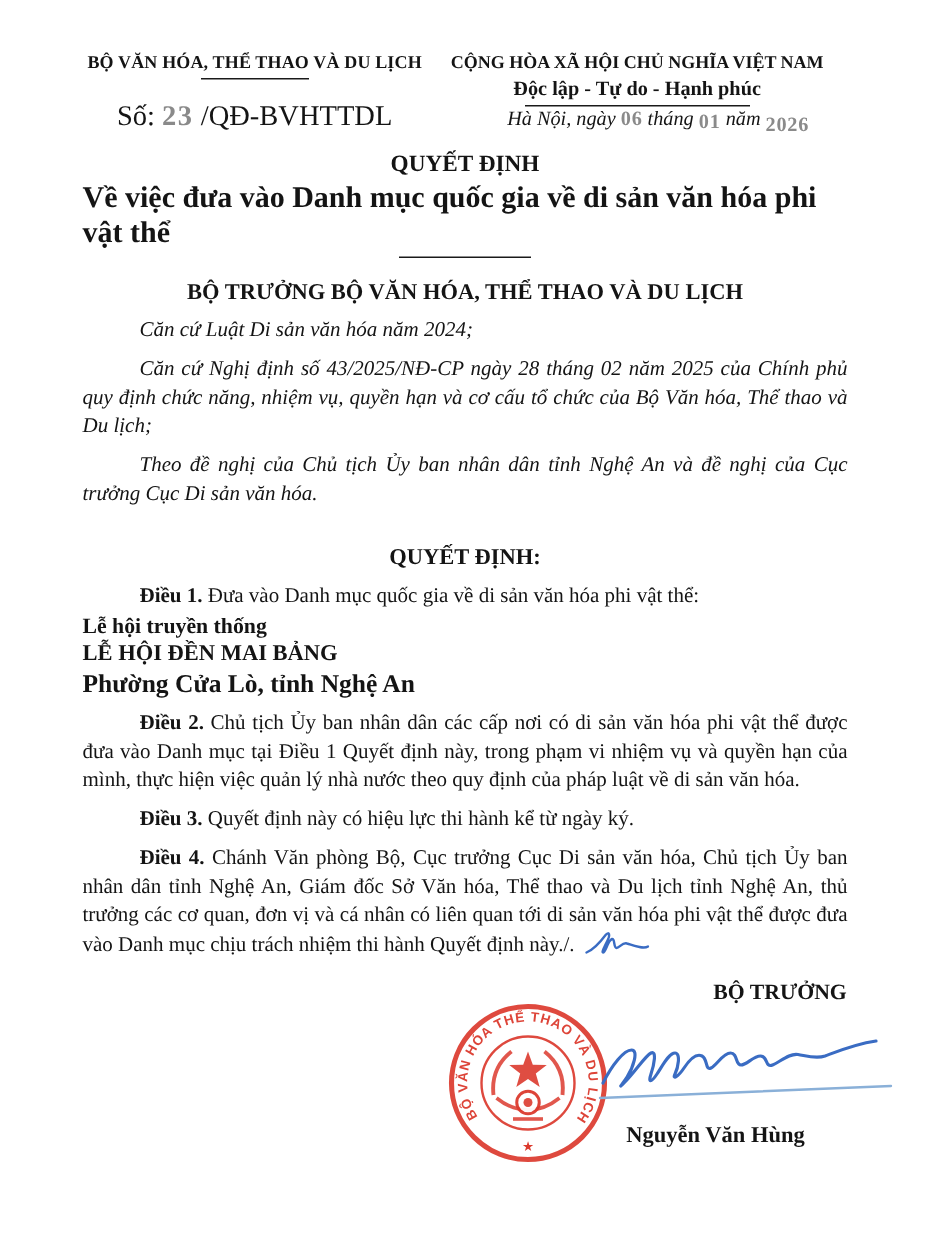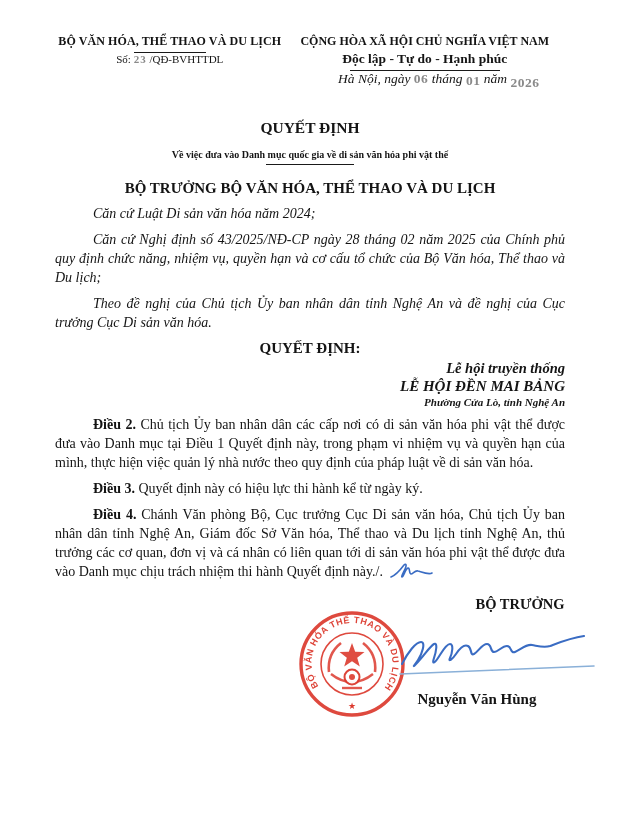--- a/index.html
+++ b/index.html
@@ -16,51 +16,51 @@
   .content { padding: 34px 54px 0 55px; }
 
   
   .header-row { display: flex; }
   .header-left { width: 45%; text-align: center; }
   .header-right { width: 55%; text-align: center; }
   .org-name { font-weight: bold; font-size: 12px; letter-spacing: 0.1px; }
   .rule { border-top: 1.4px solid #1a1a1a; margin: 3px auto 0 auto; }
   .rule-org { width: 72px; }
   .rule-motto { width: 150px; }
-  .doc-number { font-size: 11px; }
+  .doc-number { font-size: 19px; margin-top: 14px; }
   .gray-num { color: #8a8a8a; font-weight: bold; letter-spacing: 1px; }
   .motto1 { font-weight: bold; font-size: 12px; }
   .motto2 { font-weight: bold; font-size: 13.5px; margin-top: 2px; }
   .dateline { font-style: italic; font-size: 13.5px; margin-top: 0; padding-left: 28px; }
   .dateline .gray-num { font-style: normal; font-weight: bold; letter-spacing: 0.5px; }
   .num-day { position: relative; top: 0px; }
   .num-month { position: relative; top: 2px; }
   .num-year { position: relative; top: 4px; }
 
   
-  .doc-title { text-align: center; font-weight: bold; font-size: 15.5px; margin-top: 32px; }
-  .doc-subtitle { text-align: center; font-weight: bold; font-size: 10px; margin-top: 12px; }
+  .doc-title { text-align: center; font-weight: bold; font-size: 15.5px; margin-top: 12px; }
+  .doc-subtitle { text-align: left; font-weight: bold; font-size: 20px; margin-top: 2px; }
   .rule-subtitle { width: 88px; border-top: 1.3px solid #1a1a1a; margin: 4px auto 0 auto; }
   .authority { text-align: center; font-weight: bold; font-size: 15px; margin-top: 15px; }
 
   
   .para {
     font-size: 14px;
     line-height: 1.36;
     text-align: justify;
     text-indent: 38px;
     margin-top: 7px;
   }
   .preamble { font-style: italic; }
-  .decision-heading { text-align: center; font-weight: bold; font-size: 15px; margin-top: 8px; }
+  .decision-heading { text-align: center; font-weight: bold; font-size: 15px; margin-top: 25px; }
   .article-label { font-weight: bold; }
-  .heritage-line { text-align: right; font-weight: bold; font-style: italic; }
+  .heritage-line { text-align: left; font-weight: bold; }
   .heritage-1 { font-size: 14.5px; margin-top: 3px; }
   .heritage-2 { font-size: 15px; margin-top: 1px; }
-  .heritage-3 { font-size: 11px; margin-top: 1px; }
+  .heritage-3 { font-size: 17px; margin-top: 1px; }
   .paraph-svg { display: inline-block; vertical-align: -6px; margin-left: 6px; }
 
   
   .footer { position: relative; height: 200px; margin-top: 10px; }
   .sig-title { position: absolute; left: 350px; top: 4px; width: 230px; text-align: center; font-weight: bold; font-size: 14.5px; }
   .recipients { position: absolute; left: 4px; top: 26px; }
   .recipients-label { font-weight: bold; font-style: italic; font-size: 12.5px; }
   .recipient-item { font-size: 11.8px; line-height: 1.45; }
   .seal-wrap { position: absolute; left: 243px; top: 18px; width: 108px; height: 108px; }
   .signature-wrap { position: absolute; left: 343px; top: 28px; width: 200px; height: 66px; }
@@ -101,20 +101,21 @@
     <div class="doc-subtitle">Về việc đưa vào Danh mục quốc gia về di sản văn hóa phi vật thể</div>
     <div class="rule-subtitle"></div>
     <div class="authority">BỘ TRƯỞNG BỘ VĂN HÓA, THỂ THAO VÀ DU LỊCH</div>
 
     <p class="para preamble">Căn cứ Luật Di sản văn hóa năm 2024;</p>
     <p class="para preamble">Căn cứ Nghị định số 43/2025/NĐ-CP ngày 28 tháng 02 năm 2025 của Chính phủ quy định chức năng, nhiệm vụ, quyền hạn và cơ cấu tổ chức của Bộ Văn hóa, Thể thao và Du lịch;</p>
     <p class="para preamble">Theo đề nghị của Chủ tịch Ủy ban nhân dân tỉnh Nghệ An và đề nghị của Cục trưởng Cục Di sản văn hóa.</p>
 
     <div class="decision-heading">QUYẾT ĐỊNH:</div>
 
+    <p class="para"><span class="article-label">Điều 1.</span> <span>Đưa vào Danh mục quốc gia về di sản văn hóa phi vật thể:</span></p>
     <div class="heritage-line heritage-1">Lễ hội truyền thống</div>
     <div class="heritage-line heritage-2">LỄ HỘI ĐỀN MAI BẢNG</div>
     <div class="heritage-line heritage-3">Phường Cửa Lò, tỉnh Nghệ An</div>
 
     <p class="para"><span class="article-label">Điều 2.</span> <span>Chủ tịch Ủy ban nhân dân các cấp nơi có di sản văn hóa phi vật thể được đưa vào Danh mục tại Điều 1 Quyết định này, trong phạm vi nhiệm vụ và quyền hạn của mình, thực hiện việc quản lý nhà nước theo quy định của pháp luật về di sản văn hóa.</span></p>
     <p class="para"><span class="article-label">Điều 3.</span> <span>Quyết định này có hiệu lực thi hành kể từ ngày ký.</span></p>
     <p class="para"><span class="article-label">Điều 4.</span> <span>Chánh Văn phòng Bộ, Cục trưởng Cục Di sản văn hóa, Chủ tịch Ủy ban nhân dân tỉnh Nghệ An, Giám đốc Sở Văn hóa, Thể thao và Du lịch tỉnh Nghệ An, thủ trưởng các cơ quan, đơn vị và cá nhân có liên quan tới di sản văn hóa phi vật thể được đưa vào Danh mục chịu trách nhiệm thi hành Quyết định này./.</span><svg class="paraph-svg" width="44" height="20" viewBox="0 0 44 20">
           <path d="M2 15 C7 13 12 7 15 3 C17 1 18 3 16 7 C14 11 12 15 13 15 C15 15 16 7 19 6 C21 5.5 20 12 22 12 C24 12 26 8 29 9 C34 10.5 40 13 43 11" fill="none" stroke="#3a6cc3" stroke-width="1.6" stroke-linecap="round"></path>
         </svg></p>
 

